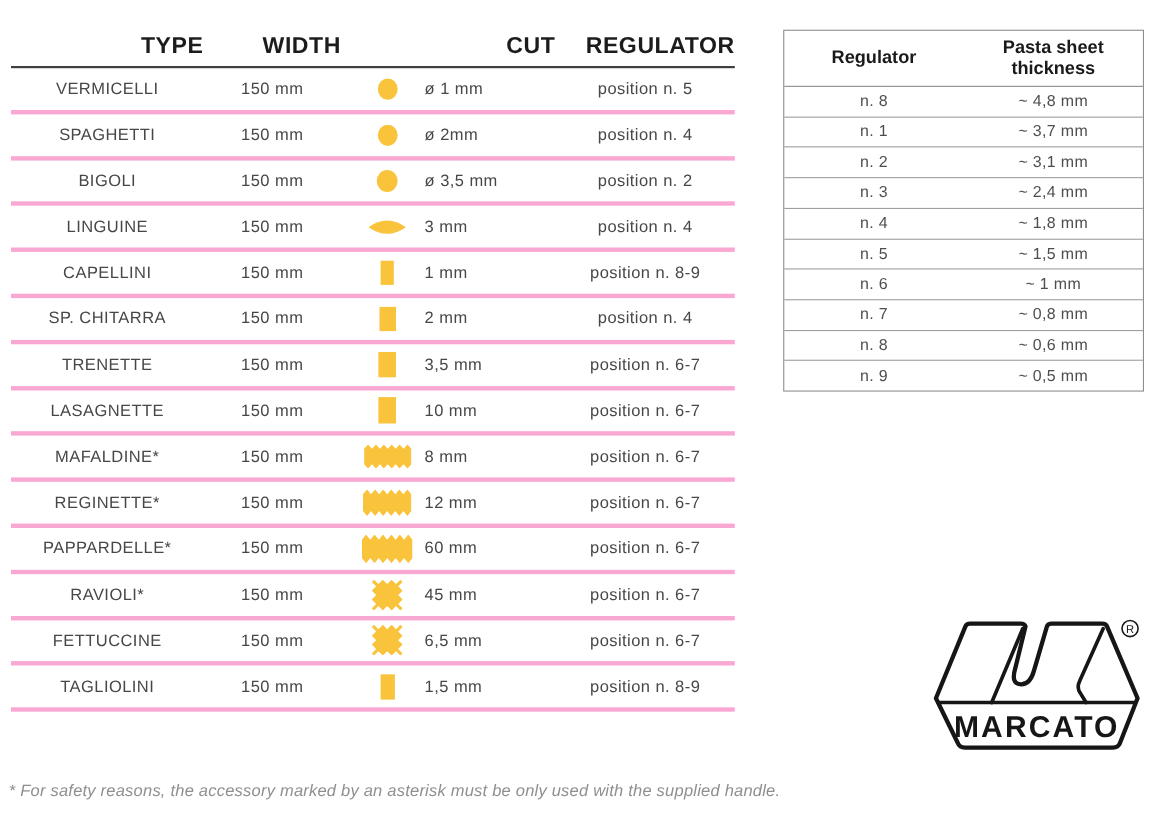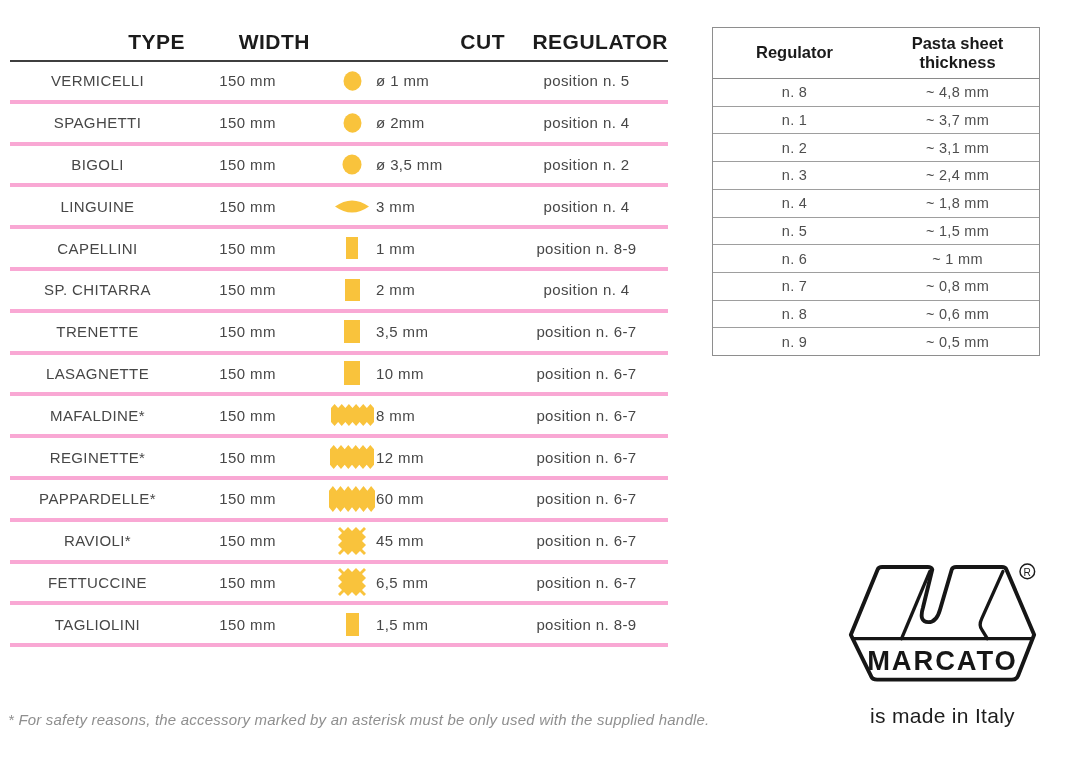--- a/index.html
+++ b/index.html
@@ -21,21 +21,21 @@
     letter-spacing:0.5px; color:#1c1c1c;
   }
   .spec-row {
     display:grid; grid-template-columns:175px 125px 195px 163px;
     height:41.8px; align-items:center;
     border-bottom:4px solid #f9a8d4;
   }
   .spec-row .cell { text-align:center; font-size:15px; color:#474747; letter-spacing:0.4px; }
   .cell.cut { display:flex; align-items:center; text-align:left; padding-left:18px; }
   .icon-box { width:48px; display:flex; justify-content:center; align-items:center; flex:0 0 48px; }
-  .cut-label { font-size:15px; color:#474747; letter-spacing:0.4px; }
+  .cut-label { margin-left:10px; font-size:15px; color:#474747; letter-spacing:0.4px; }
   .yrect { background:#F9C33C; display:inline-block; }
   .yfill { fill:#F9C33C; }
 
   
   .reg-table {
     position:absolute; left:712px; top:27px; width:328px; height:329px;
     border:1.5px solid #8e8e8e; display:flex; flex-direction:column;
   }
   .reg-header {
     display:grid; grid-template-columns:1fr 1fr; height:51px;
@@ -316,16 +316,15 @@
       <g fill="#ffffff" stroke="#161616" stroke-width="4" stroke-linejoin="round" stroke-linecap="round">
         <path d="M6,80 L33.5,13 Q34.5,10.5 38,10.5 L85,10.5 Q88.5,10.5 89.5,13 L80,52 Q75.5,67 85.5,67 Q94,67 97.5,54 L109.5,13 Q110.5,10.5 114,10.5 L161,10.5 Q164.5,10.5 165.5,13 L194,80 L177.5,122 Q176,126 171,126 L33,126 Q28,126 26.5,122 Z"></path>
         <path d="M8,84 L192,84" fill="none" stroke-width="3.4"></path>
         <path d="M87,15 L58,84" fill="none" stroke-width="3.4"></path>
         <path d="M162,15 L140,64 Q137,70 140.5,75 L146,84" fill="none" stroke-width="3.4"></path>
       </g>
       <circle cx="187" cy="15" r="7.5" fill="none" stroke="#1a1a1a" stroke-width="1.5"></circle>
       <text x="187" y="19.3" font-size="10.5" text-anchor="middle" fill="#1a1a1a" font-family="Liberation Sans, sans-serif">R</text>
       <text x="100" y="116" font-size="28" font-weight="bold" text-anchor="middle" letter-spacing="2" fill="#161616" font-family="Liberation Sans, sans-serif">MARCATO</text>
     </svg>
-    <div class="logo-tagline">is made in Italy</div>
   </div>
 
 </div>
 
 </body></html>

